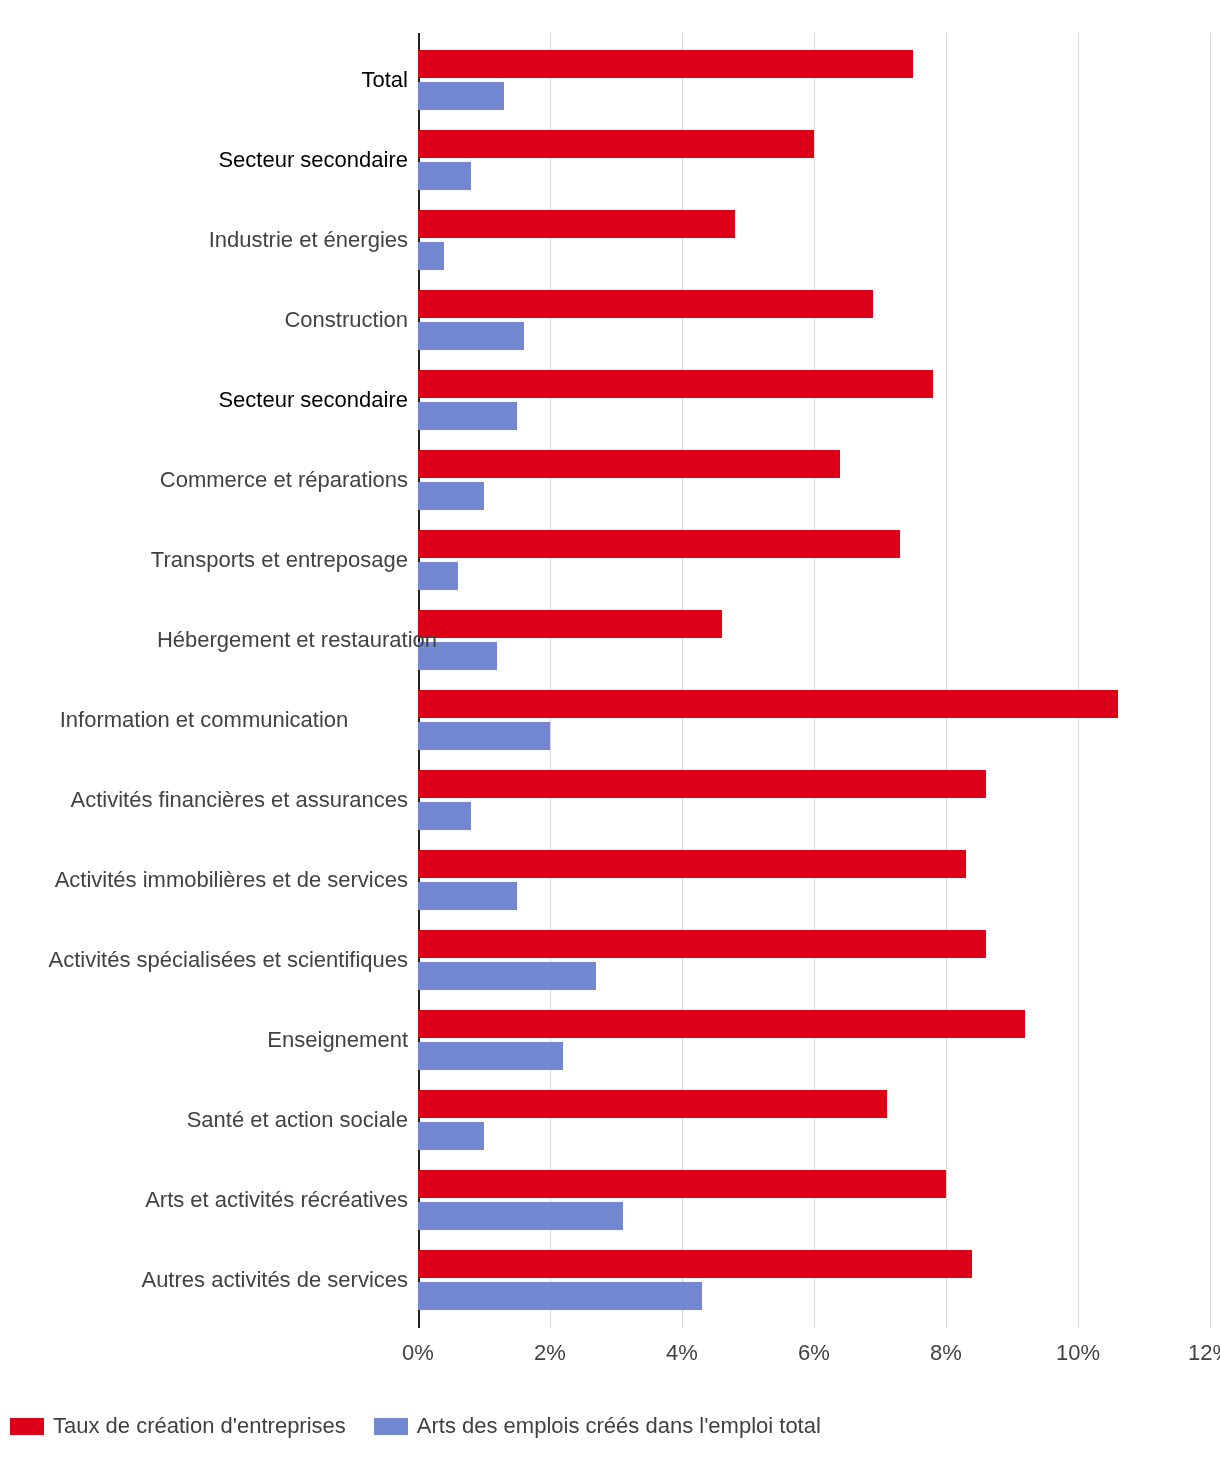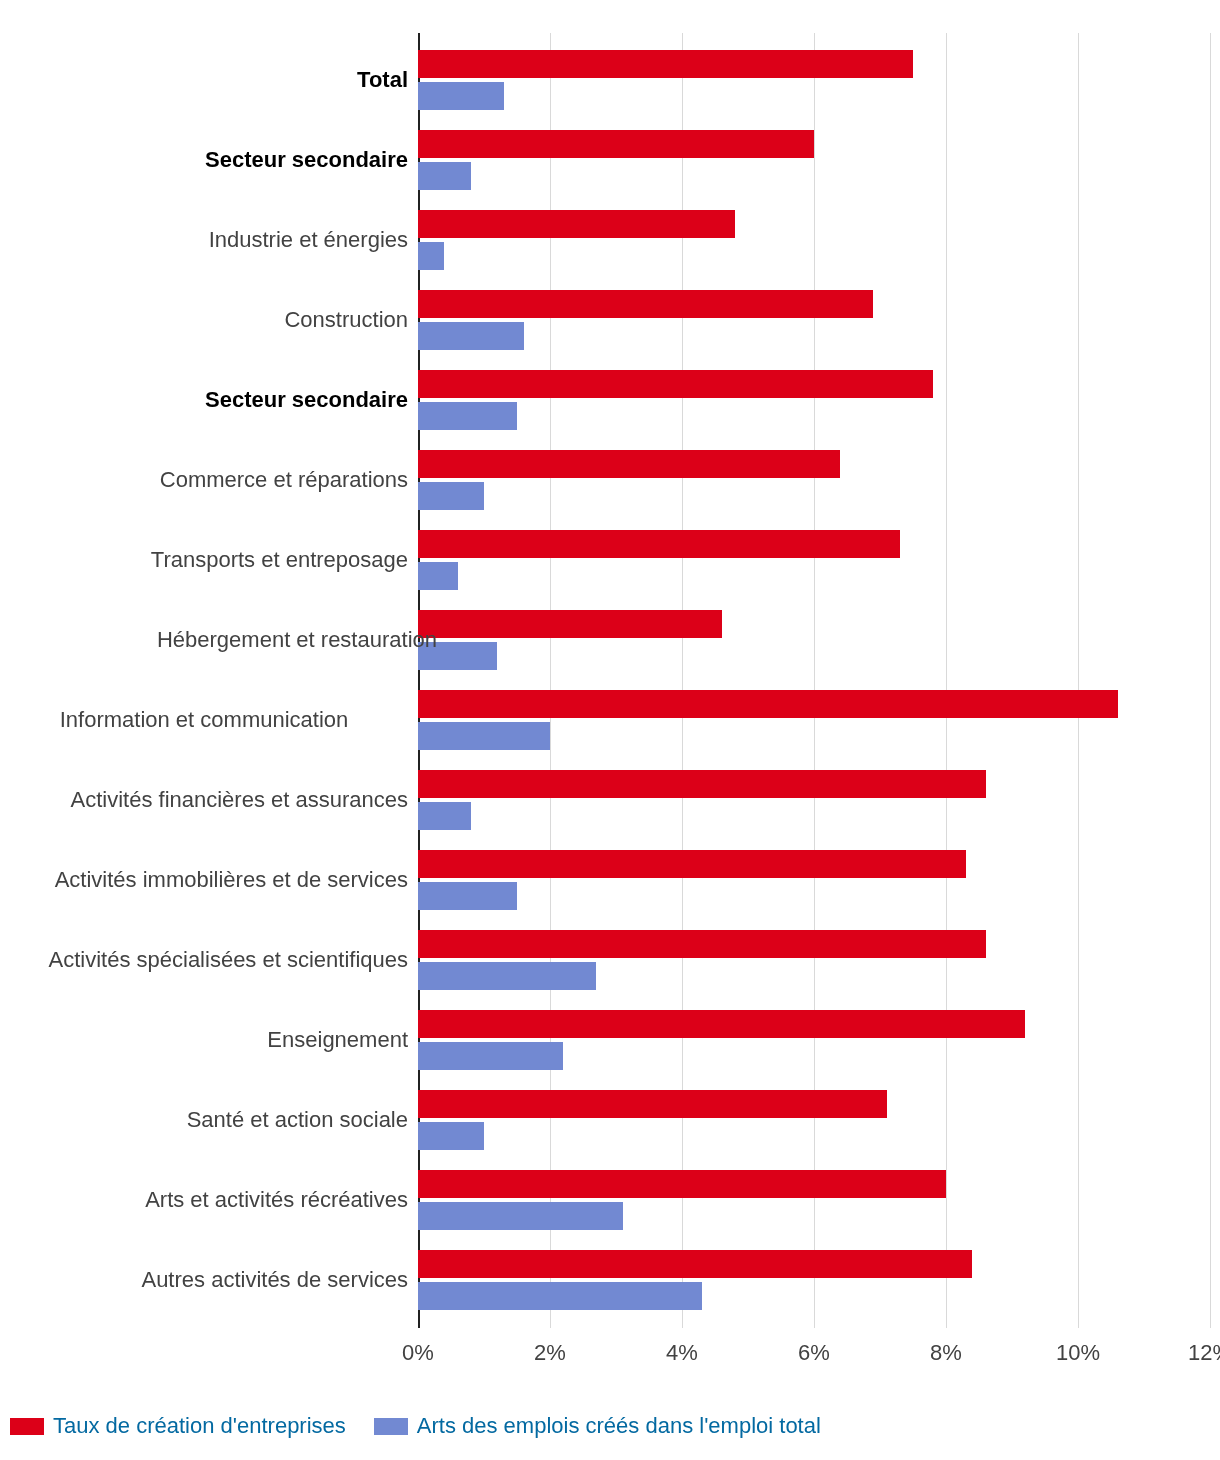--- a/index.html
+++ b/index.html
@@ -43,21 +43,21 @@
     left: 0;
     width: 408px;
     height: 30px;
     line-height: 30px;
     text-align: right;
     font-size: 22px;
     color: #424242;
     white-space: nowrap;
   }
   .cat-label.bold {
-    font-weight: bold;
+    font-weight: normal;
     color: #000000;
   }
   .tick-label {
     position: absolute;
     top: 1340px;
     width: 90px;
     text-align: center;
     font-size: 22px;
     color: #424242;
   }
@@ -74,21 +74,21 @@
     align-items: center;
     gap: 9px;
   }
   .legend-swatch {
     display: inline-block;
     width: 34px;
     height: 17px;
   }
   .legend-label {
     font-size: 22px;
-    color: #0369a1;
+    color: #404040;
     white-space: nowrap;
   }
 </style>
 </head>
 <body>
 
 <div id="chart-root">
   <div id="plot-area">
       <div class="gridline axis-line" style="left: 0px; background: rgb(33, 33, 33);"></div>
       <div class="gridline" style="left: 132px; background: rgb(217, 217, 217);"></div>

